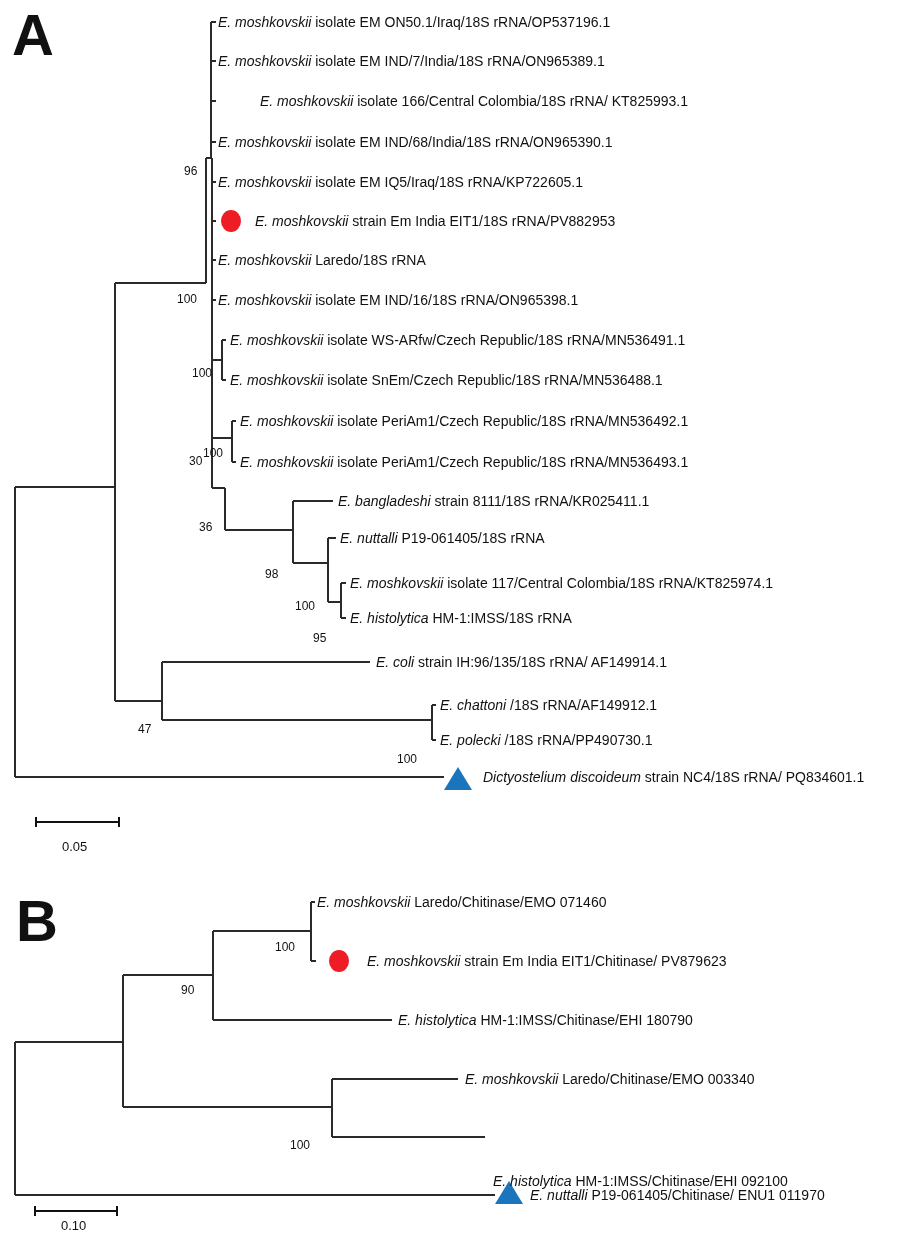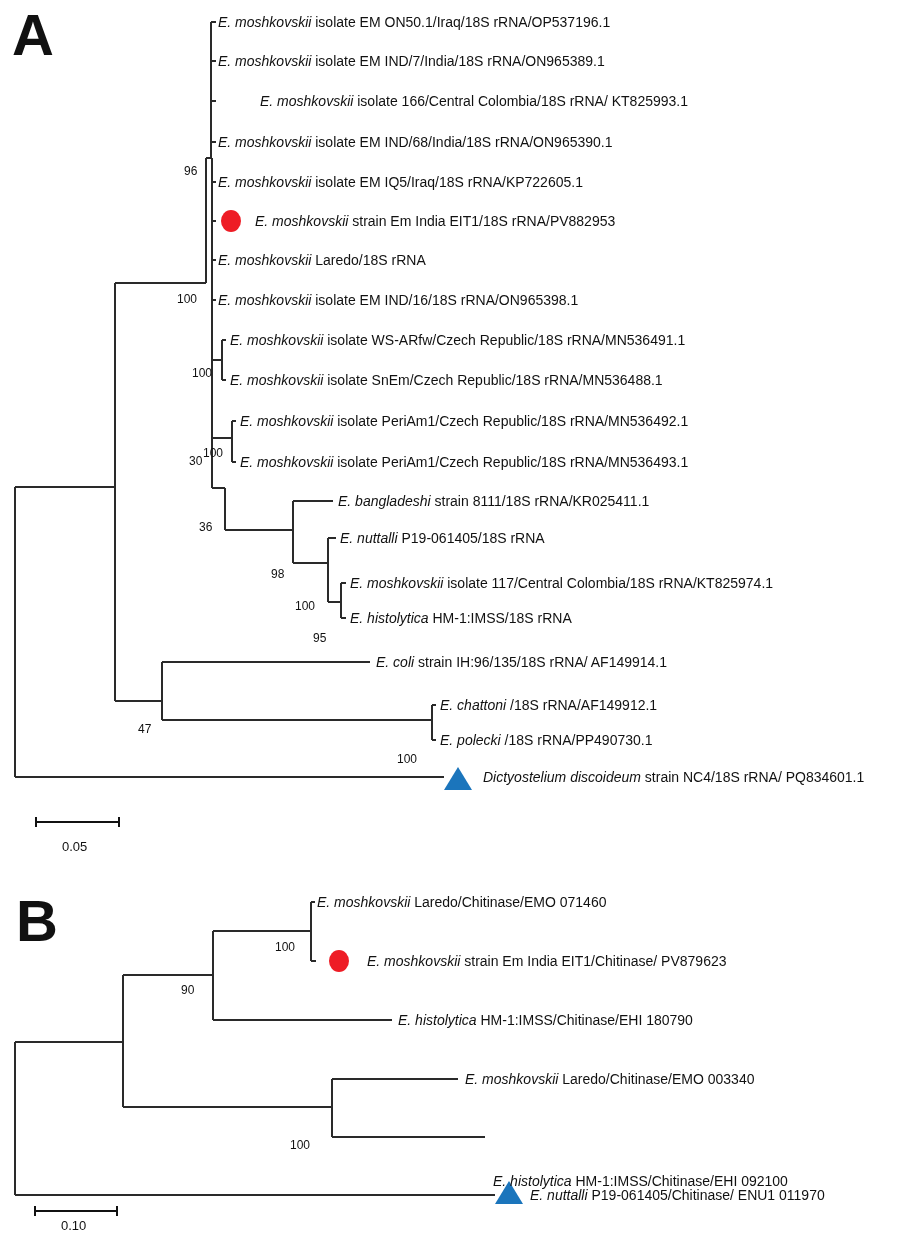--- a/index.html
+++ b/index.html
@@ -110,21 +110,21 @@
       <div class="tip" style="left: 376px; top: 653px;"><span class="sp">E. coli</span><span> strain IH:96/135/18S rRNA/ AF149914.1</span></div>
       <div class="tip" style="left: 440px; top: 696px;"><span class="sp">E. chattoni</span><span> /18S rRNA/AF149912.1</span></div>
       <div class="tip" style="left: 440px; top: 731px;"><span class="sp">E. polecki</span><span> /18S rRNA/PP490730.1</span></div>
       <div class="tip" style="left: 483px; top: 768px;"><span class="sp">Dictyostelium discoideum</span><span> strain NC4/18S rRNA/ PQ834601.1</span></div>
       <div class="bs" style="left: 184px; top: 138px;">96</div>
       <div class="bs" style="left: 177px; top: 266px;">100</div>
       <div class="bs" style="left: 192px; top: 340px;">100</div>
       <div class="bs" style="left: 189px; top: 428px;">30</div>
       <div class="bs" style="left: 203px; top: 420px;">100</div>
       <div class="bs" style="left: 199px; top: 494px;">36</div>
-      <div class="bs" style="left: 271px; top: 541px;">98</div>
+      <div class="bs" style="left: 265px; top: 541px;">98</div>
       <div class="bs" style="left: 295px; top: 573px;">100</div>
       <div class="bs" style="left: 313px; top: 605px;">95</div>
       <div class="bs" style="left: 138px; top: 696px;">47</div>
       <div class="bs" style="left: 397px; top: 726px;">100</div>
       <div class="scale-label" style="left: 61px; top: 1219px;">0.10</div>
       <div class="tip" style="left: 317px; top: 893px;"><span class="sp">E. moshkovskii</span><span> Laredo/Chitinase/EMO 071460</span></div>
       <div class="tip" style="left: 367px; top: 952px;"><span class="sp">E. moshkovskii</span><span> strain Em India EIT1/Chitinase/ PV879623</span></div>
       <div class="tip" style="left: 398px; top: 1011px;"><span class="sp">E. histolytica</span><span> HM-1:IMSS/Chitinase/EHI 180790</span></div>
       <div class="tip" style="left: 465px; top: 1070px;"><span class="sp">E. moshkovskii</span><span> Laredo/Chitinase/EMO 003340</span></div>
       <div class="tip" style="left: 493px; top: 1128px; margin-top: 44px;"><span class="sp">E. histolytica</span><span> HM-1:IMSS/Chitinase/EHI 092100</span></div>

